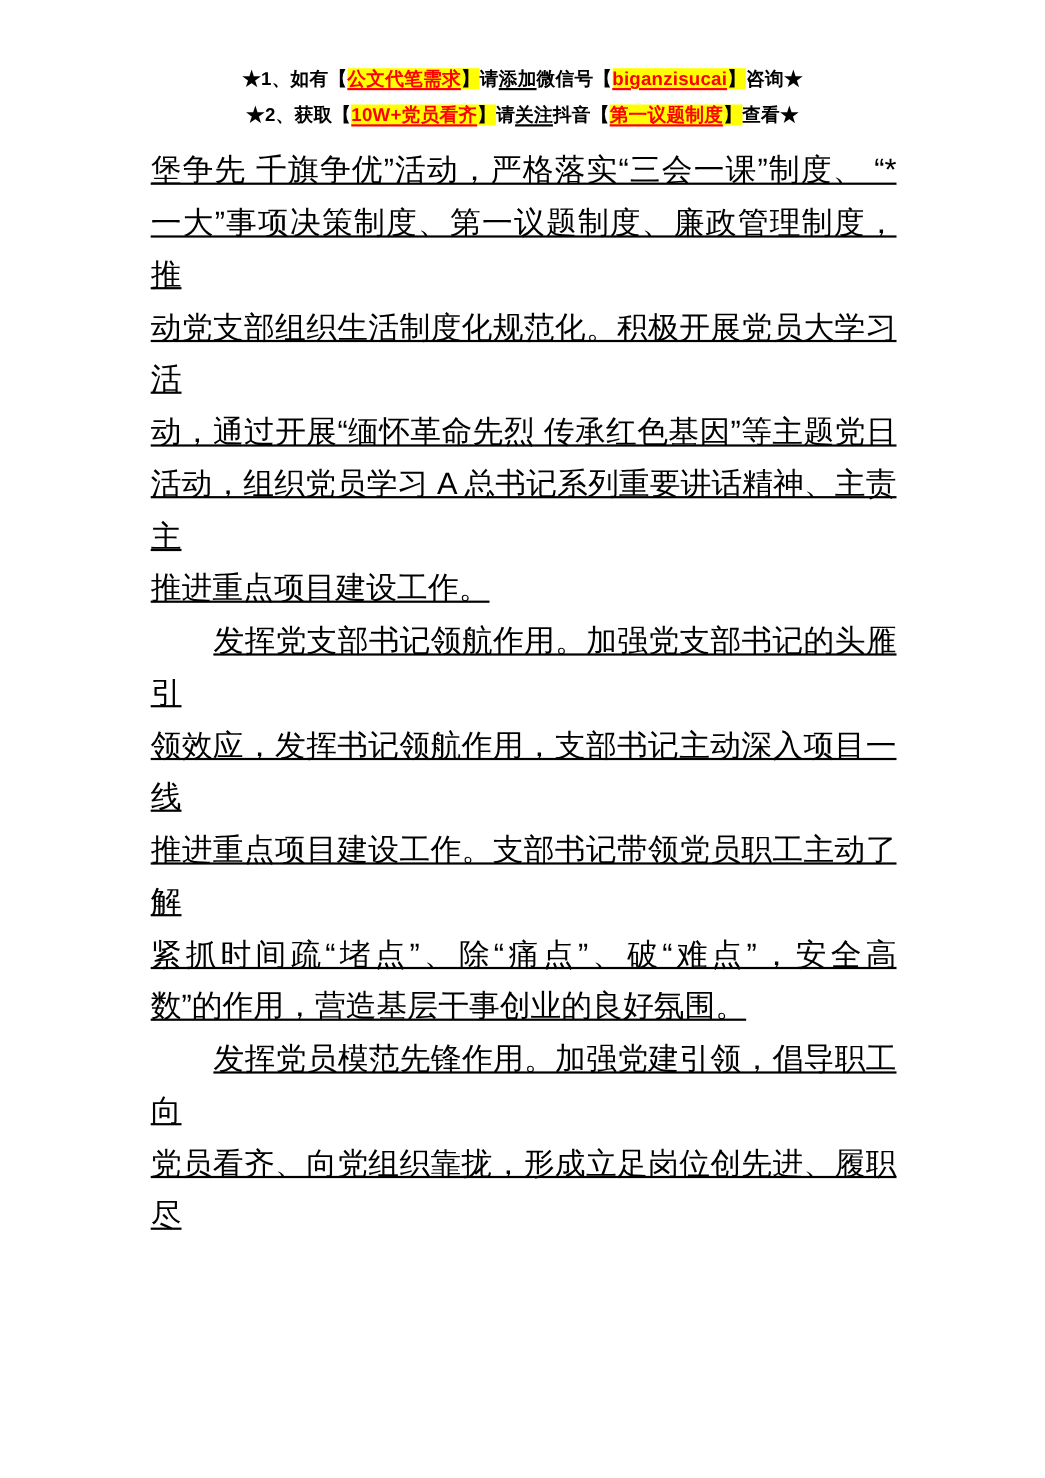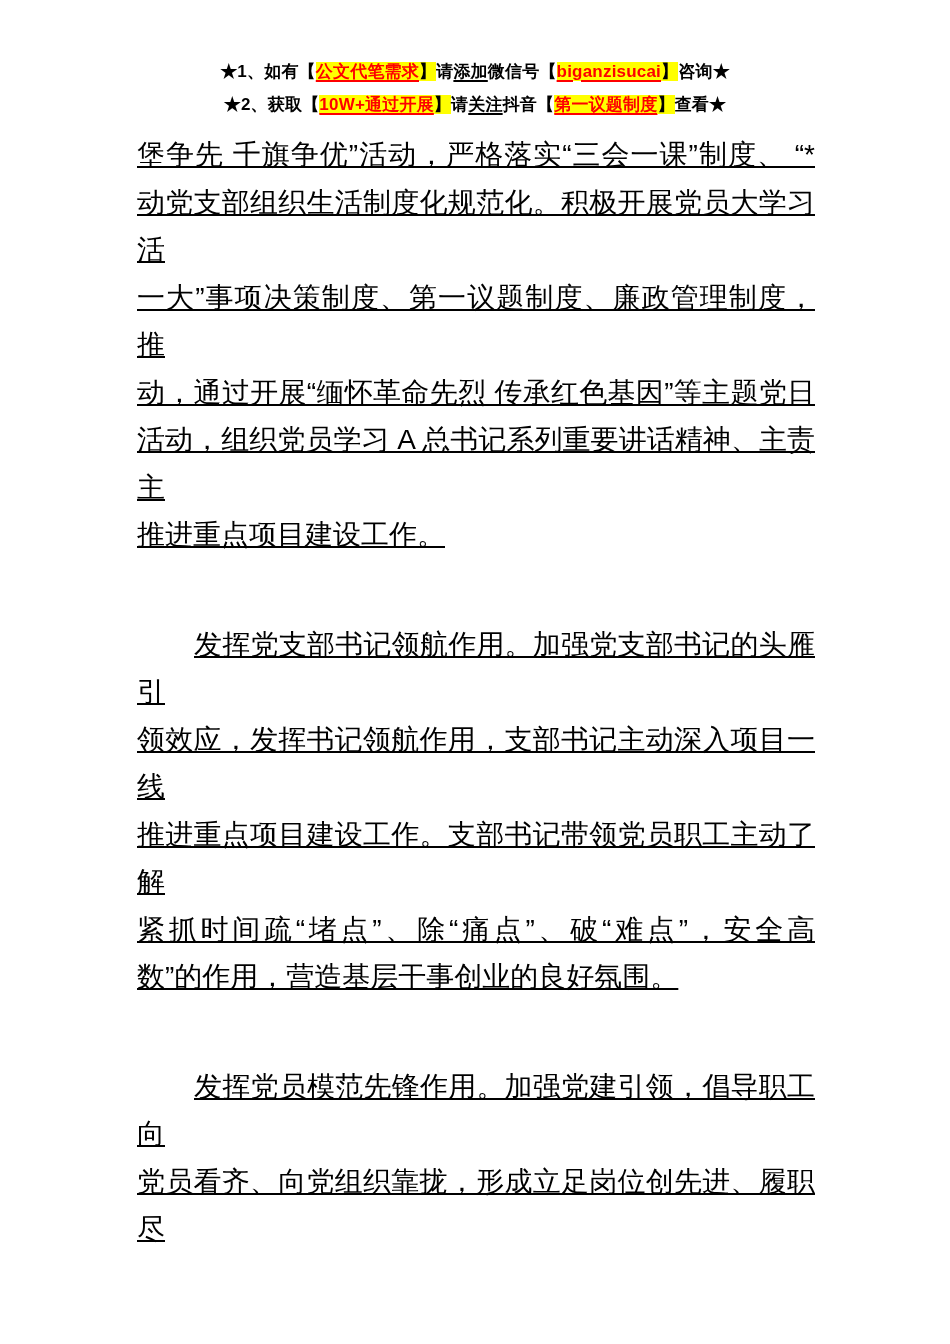--- a/index.html
+++ b/index.html
@@ -43,44 +43,44 @@
     text-underline-offset: 3px;
   }
   
   .doc-body {
     width: 678px;
     margin: 10px 135px 0 137px;
     font-size: 28px;
     font-weight: 400;
     color: #000000;
   }
-  .para + .para { margin-top: 62px; }
+  .para + .para { }
   .line {
     line-height: 47.5px;
     text-align: justify;
     text-align-last: justify;
     word-break: break-all;
     text-decoration: underline;
   }
   .line.no-stretch { text-align-last: left; }
   .line.first-indent { text-indent: 57px; }
 </style>
 </head>
 <body>
 
 <div class="page">
   <div class="notice notice-top" id="notice-top">
       <div class="notice-line"><span class="seg-plain">★1、如有【</span><span class="seg-keyword">公文代笔需求</span><span class="seg-bracket">】</span><span class="seg-plain">请</span><span class="seg-underline">添加</span><span class="seg-plain">微信号【</span><span class="seg-keyword">biganzisucai</span><span class="seg-bracket">】</span><span class="seg-plain">咨询★</span></div>
-      <div class="notice-line"><span class="seg-plain">★2、获取【</span><span class="seg-keyword">10W+通过开展</span><span class="seg-bracket">】</span><span class="seg-plain">请</span><span class="seg-underline">关注</span><span class="seg-plain">抖音【</span><span class="seg-keyword">第一议题制度</span><span class="seg-bracket">】</span><span class="seg-plain">查看★</span></div>
+      <div class="notice-line"><span class="seg-plain">★2、获取【</span><span class="seg-keyword">10W+党员看齐</span><span class="seg-bracket">】</span><span class="seg-plain">请</span><span class="seg-underline">关注</span><span class="seg-plain">抖音【</span><span class="seg-keyword">第一议题制度</span><span class="seg-bracket">】</span><span class="seg-plain">查看★</span></div>
     </div>
   <div class="doc-body" id="doc-body">
       <div class="para">
         <div class="line">堡争先 千旗争优”活动，严格落实“三会一课”制度、 “*</div>
+        <div class="line">一大”事项决策制度、第一议题制度、廉政管理制度，推</div>
         <div class="line">动党支部组织生活制度化规范化。积极开展党员大学习活</div>
-        <div class="line">一大”事项决策制度、第一议题制度、廉政管理制度，推</div>
         <div class="line">动，通过开展“缅怀革命先烈 传承红色基因”等主题党日</div>
         <div class="line">活动，组织党员学习 A 总书记系列重要讲话精神、主责主</div>
         <div class="line no-stretch">推进重点项目建设工作。</div>
       </div>
       <div class="para">
         <div class="line first-indent">发挥党支部书记领航作用。加强党支部书记的头雁引</div>
         <div class="line">领效应，发挥书记领航作用，支部书记主动深入项目一线</div>
         <div class="line">推进重点项目建设工作。支部书记带领党员职工主动了解</div>
         <div class="line">紧抓时间疏“堵点”、除“痛点”、破“难点”，安全高</div>
         <div class="line no-stretch">数”的作用，营造基层干事创业的良好氛围。</div>

